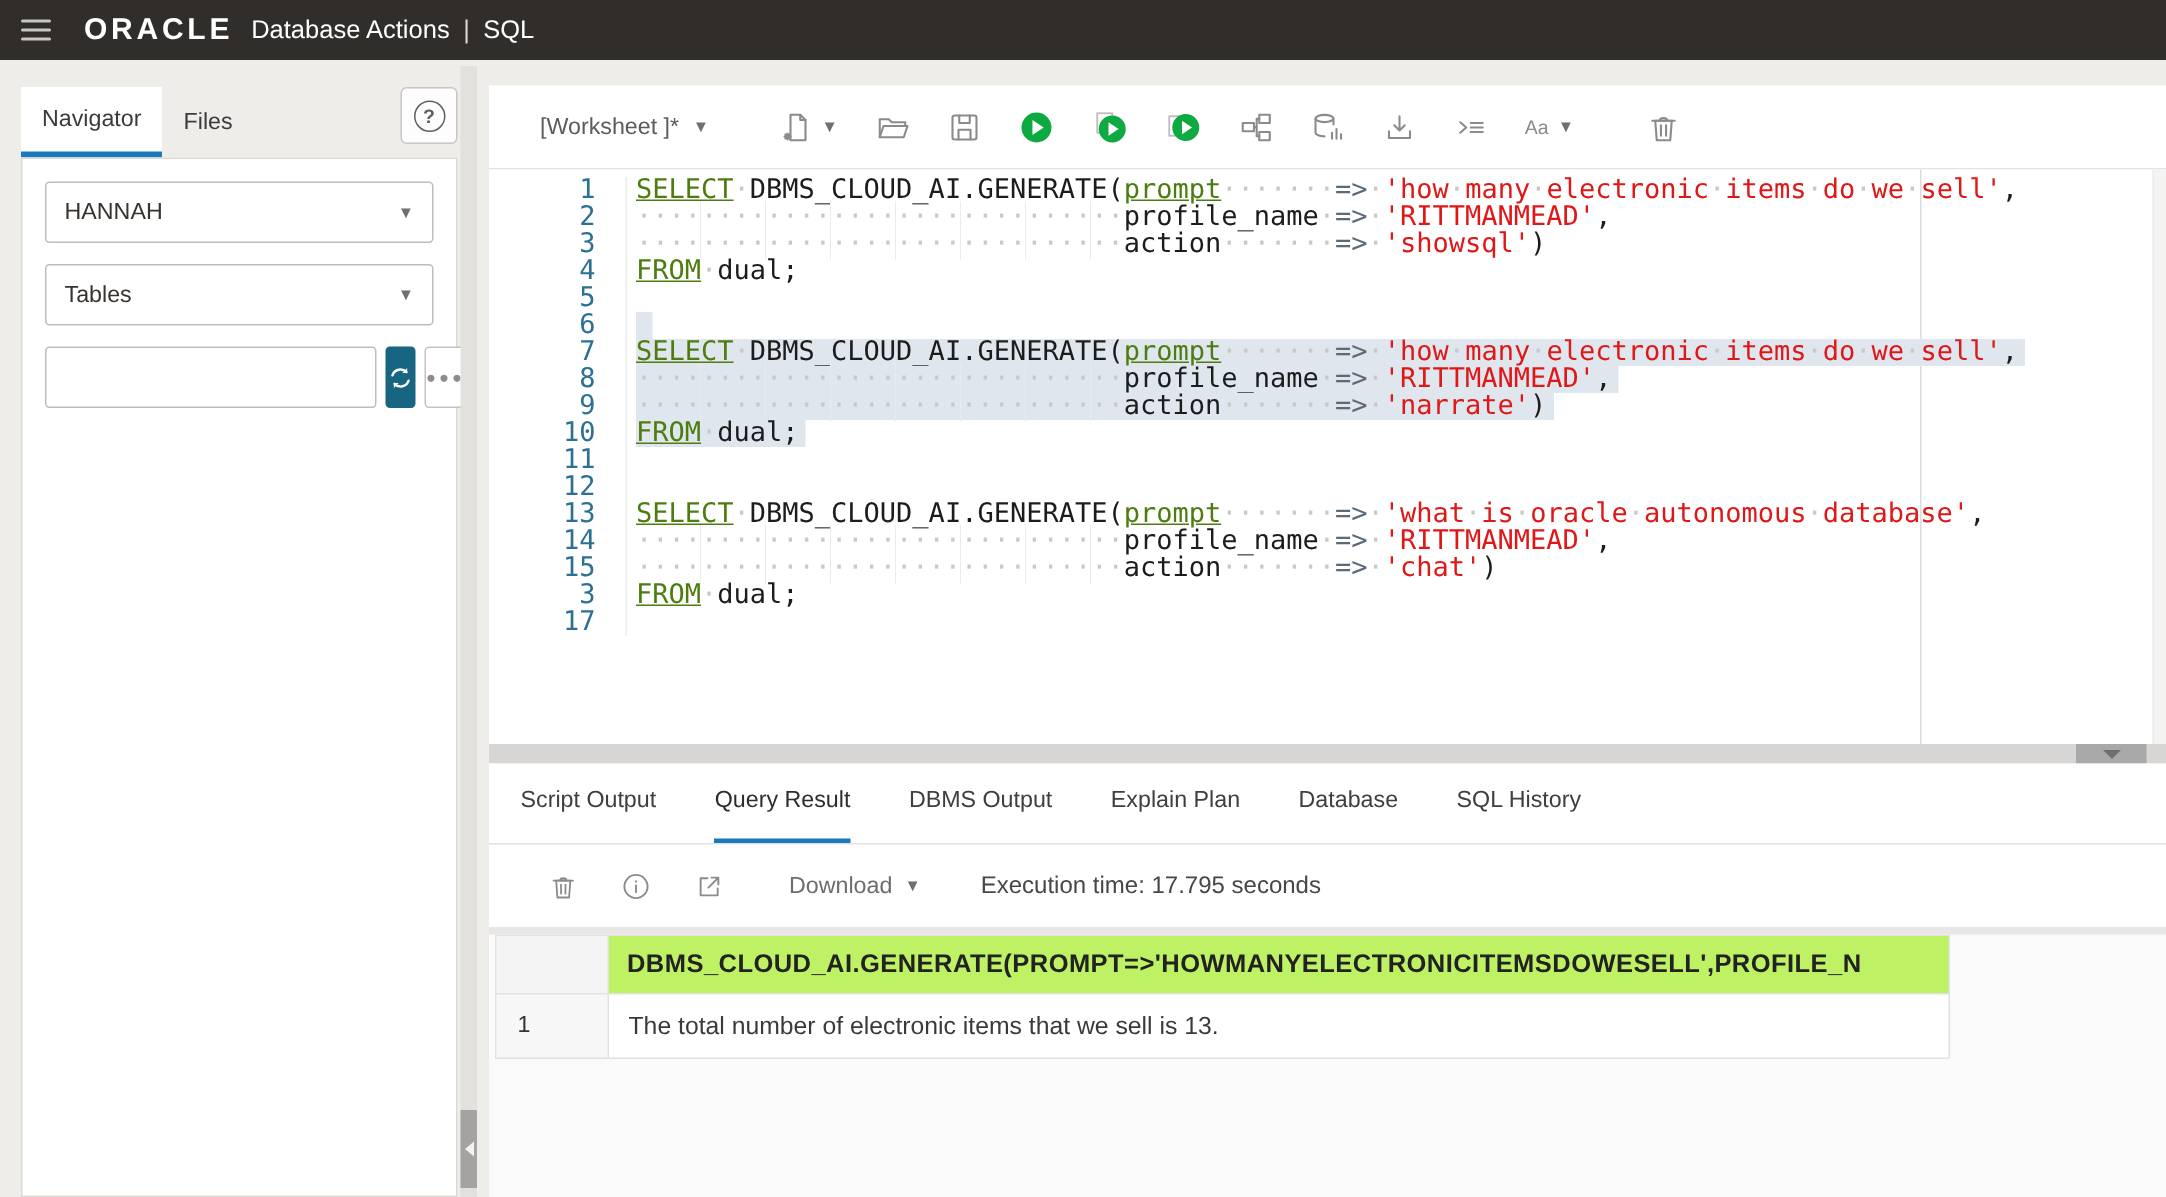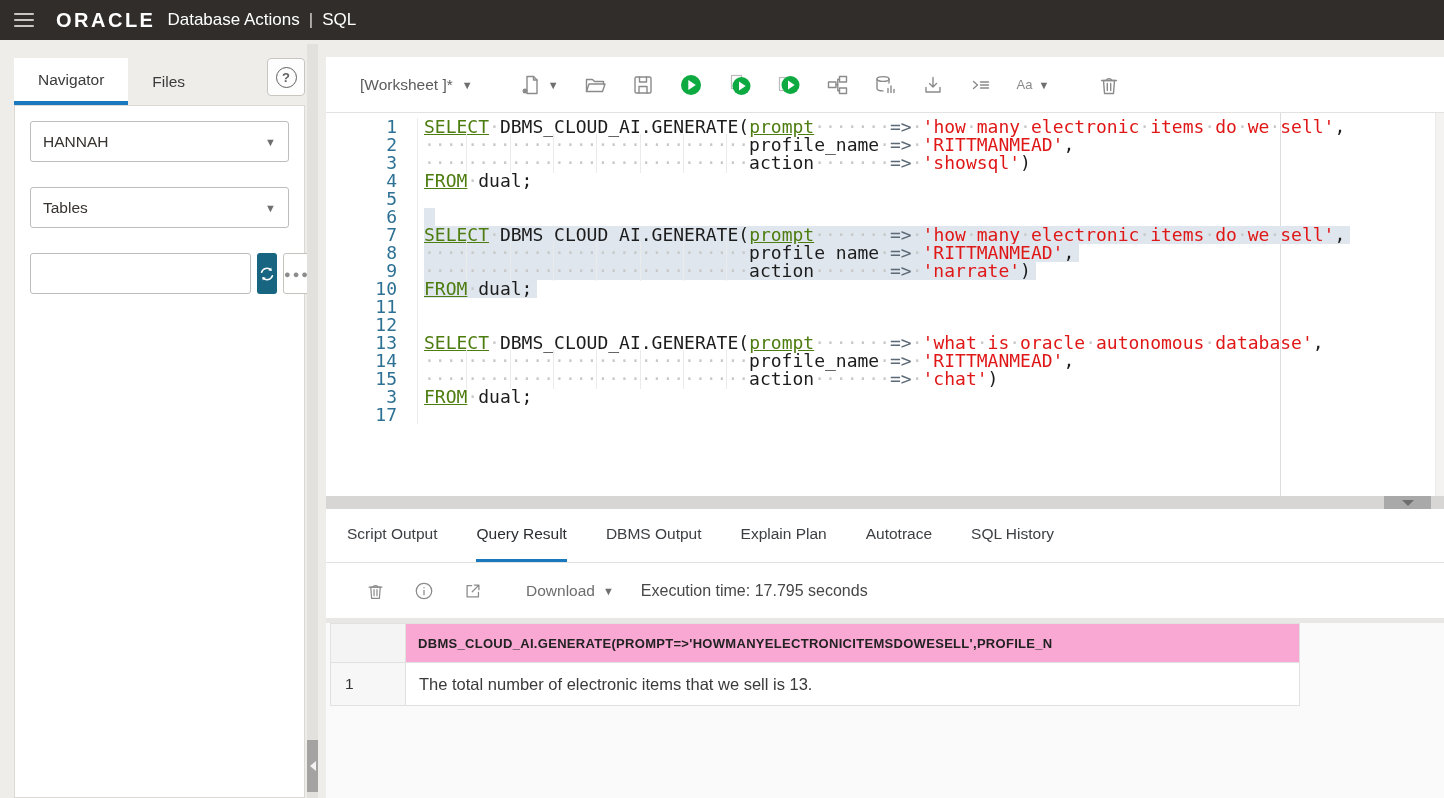--- a/index.html
+++ b/index.html
@@ -10,31 +10,31 @@
   .topbar { position:absolute; left:0; top:0; right:0; height:40px; background:#312d2a;
             display:flex; align-items:center; padding:0 14px; }
   .hamburger { width:20px; height:14px; display:flex; flex-direction:column; justify-content:space-between; cursor:pointer; margin-right:22px;}
   .hamburger i { display:block; height:2px; background:#c9c7c4; border-radius:1px; }
   .brand { color:#fff; font-size:20px; font-weight:700; letter-spacing:2.5px; margin-right:12px; }
   .apptitle { color:#fff; font-size:17px; display:flex; gap:9px; align-items:flex-start;}
   .apptitle .sep { color:#d8d6d4; }
 
   
   .side-tabs { position:absolute; left:14px; top:58px; display:flex; height:47px; }
-  .side-tab { padding:0 24px; display:flex; align-items:center; font-size:15.5px; color:#3b3b3b; cursor:pointer; }
+  .side-tab { padding:0 14px; display:flex; align-items:center; font-size:15.5px; color:#3b3b3b; cursor:pointer; }
   .side-tab.active { background:#fff; border-bottom:4px solid #1978be; }
   .help-btn { position:absolute; left:267px; top:58px; width:38px; height:38px; background:#fdfdfd;
               border:1px solid #c9c5c1; border-radius:4px; display:flex; align-items:center; justify-content:center; cursor:pointer;}
   .help-circ { width:21px; height:21px; border:1.6px solid #5f5f5f; border-radius:50%; color:#5f5f5f;
                font-size:13px; display:flex; align-items:center; justify-content:center; font-weight:bold;}
   .side-panel { position:absolute; left:14px; top:105px; width:291px; bottom:0; background:#fff;
                 border:1px solid #dcd8d4; padding:15px 15px; }
   .select { height:41px; border:1px solid #bdbdbd; border-radius:3px; background:#fff; display:flex;
             align-items:center; justify-content:space-between; padding:0 12px; font-size:15.5px; color:#37332f;
-            margin-bottom:25px; cursor:pointer; }
+            margin-bottom:14px; cursor:pointer; }
   .caret { color:#6f6f6f; font-size:11px; }
   .search-row { display:flex; gap:6px; }
   .search-input { flex:1; height:41px; border:1px solid #bdbdbd; border-radius:3px; font-size:15px; padding:0 10px; outline:none;}
   .refresh-btn { width:41px; height:41px; background:#176581; border:none; border-radius:3px; cursor:pointer;
                  display:flex; align-items:center; justify-content:center;}
   .more-btn { width:43px; height:41px; background:#fff; border:1px solid #c6c2be; border-radius:3px; cursor:pointer;
               color:#8c8c8c; font-size:11px; letter-spacing:2px; display:flex; align-items:center; justify-content:center;}
 
   
   .v-split { position:absolute; left:307px; top:44px; bottom:0; width:11px; background:#e3e1de; cursor:col-resize;}
@@ -75,26 +75,26 @@
   .selbg.caretblock { padding-right:0; }
 
   
   .results { position:absolute; left:326px; top:509px; right:0; bottom:0; background:#fff; }
   .res-tabs { height:54px; border-bottom:1px solid #e2e2e2; display:flex; align-items:stretch; padding-left:21px; gap:39px;}
   .res-tab { display:flex; align-items:center; font-size:15.5px; color:#3d4043; cursor:pointer; border-bottom:3px solid transparent;}
   .res-tab.active { border-bottom:3px solid #1978be; color:#2b2e31; }
   .res-toolbar { height:55px; display:flex; align-items:center; padding-left:40px; }
   .rt-icon { background:none; border:none; cursor:pointer; margin-right:29px; display:flex; align-items:center;}
   .download { color:#6d6d6d; font-size:15.5px; display:flex; align-items:center; gap:8px; cursor:pointer; margin-left:14px;}
-  .exec-time { color:#474747; font-size:16px; margin-left:27px; }
+  .exec-time { color:#474747; font-size:16px; margin-left:40px; }
   .grid { position:absolute; left:0; right:0; top:109px; bottom:0; background:#fafafa; border-top:5px solid #e9e7e5;}
   table.rtable { border-collapse:collapse; table-layout:fixed; width:970px; margin-left:4px; background:#fff;}
   .rtable th, .rtable td { border:1px solid #e1e1e1; }
   .th-num { width:75px; height:39px; background:#f4f4f4; }
-  .th-col { background:#f9a8d4; font-weight:bold; font-size:13px; letter-spacing:.3px; color:#222;
+  .th-col { background:#bef264; font-weight:bold; font-size:17px; letter-spacing:.3px; color:#222;
             text-align:left; padding:0 12px; white-space:nowrap; overflow:hidden; height:39px;}
   .td-num { background:#f7f7f7; color:#333; font-size:15.5px; padding-left:14px; height:43px; }
   .td-val { background:#fff; color:#3a3a3a; font-size:16.5px; padding-left:13px; }
 </style>
 </head>
 <body>
 
 <div class="topbar">
   <div class="hamburger">
       <i></i>
@@ -323,21 +323,21 @@
 <div class="h-handle">
     <i></i>
   </div>
 
 <div class="results">
   <div class="res-tabs">
     <div class="res-tab">Script Output</div>
     <div class="res-tab active">Query Result</div>
     <div class="res-tab">DBMS Output</div>
     <div class="res-tab">Explain Plan</div>
-    <div class="res-tab">Autotrace</div>
+    <div class="res-tab">Database</div>
     <div class="res-tab">SQL History</div>
   </div>
 
   <div class="res-toolbar">
     <button class="rt-icon">
       <svg width="19" height="20" viewBox="0 0 22 22">
         <path class="ic" d="M5.5 6.5h11l-1 13h-9z"></path>
         <path class="ic" d="M3.5 6.5h15M8.5 6.5c0-2.5 5-2.5 5 0M9.3 9.5v7M12.7 9.5v7"></path>
       </svg>
     </button>

